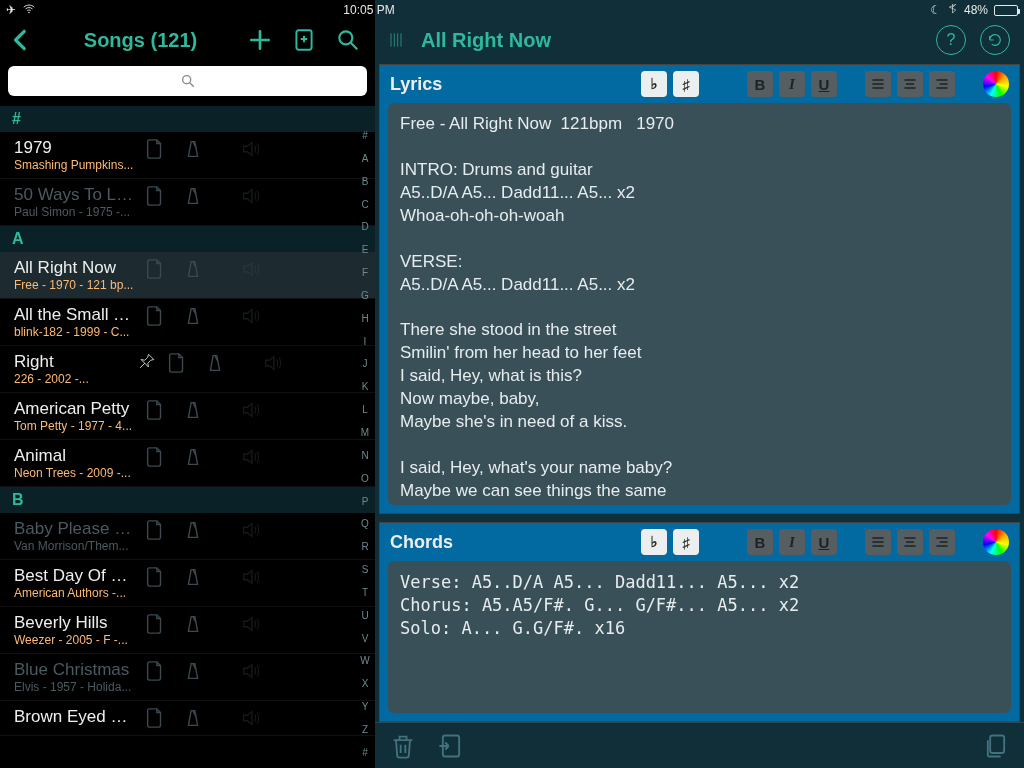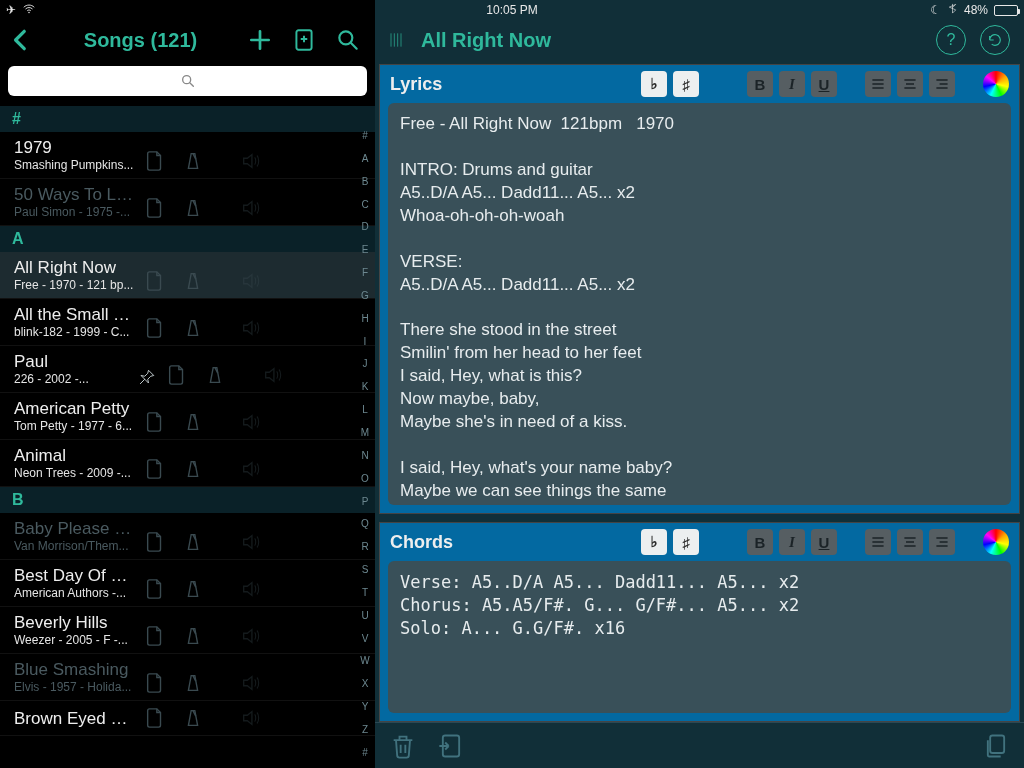--- a/index.html
+++ b/index.html
@@ -2,44 +2,44 @@
 <html><head>
 <meta charset="utf-8">
 <style>
   * { margin: 0; padding: 0; box-sizing: border-box; }
   html, body { width: 1024px; height: 768px; overflow: hidden; font-family: -apple-system, Helvetica, Arial, sans-serif; background: #0a2128; color: #ccc; }
   .app { display: flex; width: 100%; height: 100%; }
 
   
   .statusbar { position: absolute; top: 0; left: 0; right: 0; height: 20px; display: flex; align-items: center; font-size: 12px; color: #e8e8e8; padding: 0 6px; z-index: 50; }
   .statusbar .left  { flex: 1; display: flex; gap: 6px; align-items: center; }
-  .statusbar .center{ flex: 1; text-align: center; }
+  .statusbar .center{ flex: 1; }
   .statusbar .right { flex: 1; display: flex; justify-content: flex-end; gap: 6px; align-items: center; }
   .battery { display: inline-block; width: 24px; height: 11px; border: 1px solid #e8e8e8; border-radius: 2px; position: relative; }
   .battery::after { content:""; position:absolute; right:-3px; top:3px; width:2px; height:5px; background:#e8e8e8; border-radius:0 1px 1px 0;}
   .battery .lvl { background:#e8e8e8; height:100%; width:48%; }
 
   
   .left-pane { width: 375px; height: 100%; background: #000; display: flex; flex-direction: column; position: relative; }
   .left-header { height: 60px; padding-top: 20px; display: flex; align-items: center; gap: 18px; padding-left: 8px; padding-right: 14px; }
   .left-header .title { flex:1; color:#2fb99c; font-size:20px; font-weight:600; text-align:center; }
   .hdr-icon { color:#2fb99c; width:26px; height:26px; display:flex; align-items:center; justify-content:center; cursor:pointer; }
   .hdr-icon svg { width:100%; height:100%; }
   .searchbox-wrap { padding: 6px 8px 10px 8px; }
   .searchbox { width:100%; height:30px; border-radius:6px; background:#fff; display:flex; align-items:center; justify-content:center; }
   .searchbox svg { width:16px; height:16px; color:#888; }
 
   .song-scroll { flex:1; overflow:hidden; position:relative; }
   .section-hdr { background:#0a2128; color:#2fb99c; font-weight:700; padding:4px 12px; font-size:16px; }
-  .song-row { display:flex; align-items:flex-end; padding:6px 10px 6px 14px; gap:10px; border-bottom:1px solid #111; position:relative; cursor:pointer; }
+  .song-row { display:flex; align-items:flex-start; padding:6px 10px 6px 14px; gap:10px; border-bottom:1px solid #111; position:relative; cursor:pointer; }
   .song-row.selected { background:#1d2b30; }
   .song-row.dimmed .st, .song-row.dimmed .ssub { color:#4a5a60; }
   .song-text { width:120px; min-width:120px; overflow:hidden; }
   .st  { color:#eee; font-size:17px; white-space:nowrap; overflow:hidden; text-overflow:ellipsis; }
-  .ssub{ color:#e5e5e5; font-size:12px; white-space:nowrap; overflow:hidden; text-overflow:ellipsis; }
+  .ssub{ color:#fdba74; font-size:12px; white-space:nowrap; overflow:hidden; text-overflow:ellipsis; }
   .row-icons { display:flex; align-items:center; gap:36px; margin-left:6px; }
   .ic { width:22px; height:22px; color:#3a4a50; display:flex; align-items:center; justify-content:center; }
   .ic svg { width:100%; height:100%; }
   .pin { width:18px; height:18px; color:#bfc9cc; margin-left:-6px;}
 
   .index-rail { position:absolute; right:2px; top:130px; bottom:10px; width:16px; display:flex; flex-direction:column; justify-content:space-between; align-items:center; font-size:10px; color:#6d8890; z-index:5;}
   .index-rail span { cursor:pointer; }
 
   
   .right-pane { flex:1; height:100%; background:#112f38; display:flex; flex-direction:column; }
@@ -247,21 +247,21 @@
             </span>
             <span class="ic" style="opacity:.35">
               <svg viewBox="0 0 24 24">
                 <use href="#i-speaker"></use>
               </svg>
             </span>
           </div>
         </div>
         <div class="song-row">
           <div class="song-text">
-            <div class="st">Paul</div>
+            <div class="st">Right</div>
             <div class="ssub">226 - 2002 -...</div>
           </div>
           <span class="pin"><svg viewBox="0 0 24 24">
               <path d="M14 3l7 7-4 1-4 4 1 5-5-5-6 6 6-6-5-5 5 1 4-4 1-4z" fill="none" stroke="currentColor" stroke-width="1.3"></path>
             </svg></span>
           <span class="ic">
             <svg viewBox="0 0 24 24">
               <use href="#i-doc"></use>
             </svg>
           </span>
@@ -274,21 +274,21 @@
             <span class="ic" style="opacity:.35">
               <svg viewBox="0 0 24 24">
                 <use href="#i-speaker"></use>
               </svg>
             </span>
           </div>
         </div>
         <div class="song-row">
           <div class="song-text">
             <div class="st">American Petty</div>
-            <div class="ssub">Tom Petty - 1977 - 6...</div>
+            <div class="ssub">Tom Petty - 1977 - 4...</div>
           </div>
           <span class="ic">
             <svg viewBox="0 0 24 24">
               <use href="#i-doc"></use>
             </svg>
           </span>
           <div class="row-icons">
             <span class="ic">
               <svg viewBox="0 0 24 24">
                 <use href="#i-metro"></use>
@@ -389,21 +389,21 @@
             </span>
             <span class="ic" style="opacity:.35">
               <svg viewBox="0 0 24 24">
                 <use href="#i-speaker"></use>
               </svg>
             </span>
           </div>
         </div>
         <div class="song-row dimmed">
           <div class="song-text">
-            <div class="st">Blue Smashing</div>
+            <div class="st">Blue Christmas</div>
             <div class="ssub">Elvis - 1957 - Holida...</div>
           </div>
           <span class="ic">
             <svg viewBox="0 0 24 24">
               <use href="#i-doc"></use>
             </svg>
           </span>
           <div class="row-icons">
             <span class="ic">
               <svg viewBox="0 0 24 24">

